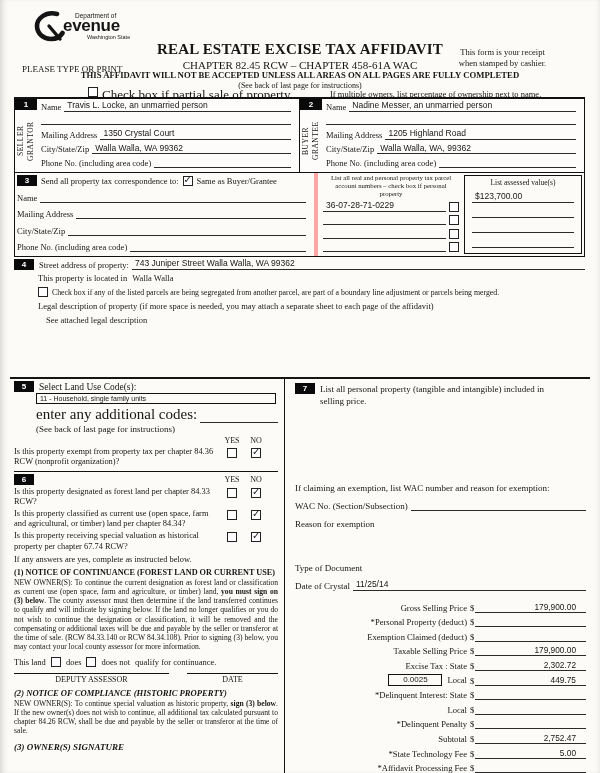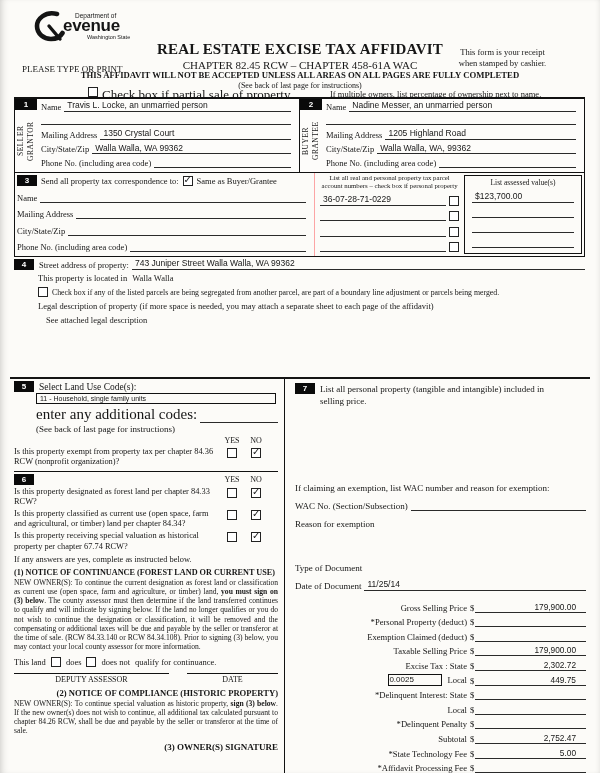--- a/index.html
+++ b/index.html
@@ -35,21 +35,21 @@
   .party.buyer { border-left:1px solid #111; }
   .rail { width:22px; flex:none; display:flex; flex-direction:column; align-items:stretch; }
   .rail .sec-box { width:100%; }
   .rail-label { flex:1; writing-mode:vertical-rl; transform:rotate(180deg); font-size:7.5px; letter-spacing:0.5px; text-align:center; line-height:1.3; padding:1px; }
   .party-fields { flex:1; display:flex; flex-direction:column; justify-content:space-between; padding:2px 8px 4px 4px; min-width:0; }
   .fline { display:flex; align-items:flex-end; font-size:8.5px; }
   
   .sec3 { position:absolute; top:173px; left:14px; width:571px; height:84px; border:1px solid #111; border-top:none; display:flex; box-sizing:border-box; }
   .corr { flex:1; display:flex; flex-direction:column; justify-content:space-between; padding:2px 8px 4px 2px; }
   .corr-head { display:flex; align-items:center; gap:4px; font-size:8.5px; }
-  .parcel-col { width:150px; flex:none; border-left:1px solid #fca5a5; display:flex; flex-direction:column; padding:1px 5px 4px; box-sizing:border-box; }
+  .parcel-col { width:150px; flex:none; border-left:4px solid #fca5a5; display:flex; flex-direction:column; padding:1px 5px 4px; box-sizing:border-box; }
   .parcel-head { font-size:6.8px; text-align:center; line-height:1.2; }
   .parcel-row { flex:1; display:flex; align-items:flex-end; gap:3px; }
   .assessed-col { width:118px; flex:none; border:1px solid #111; margin:2px 2px 2px 0; padding:2px 7px 5px; display:flex; flex-direction:column; box-sizing:border-box; }
   .assessed-head { font-size:7.5px; text-align:center; margin-bottom:1px; }
   .assessed-row { flex:1; display:flex; align-items:flex-end; }
   
   .sec4 { position:absolute; top:259px; left:14px; width:571px; font-size:8.5px; }
   .s4row { display:flex; align-items:flex-end; margin-bottom:3px; }
   .s4ind { margin-left:24px; margin-bottom:4px; }
   .divider { position:absolute; top:377px; left:10px; width:580px; border-top:2px solid #151515; }
@@ -68,33 +68,33 @@
   .q-text { flex:1; padding-right:4px; }
   .yn-pair { display:flex; flex:none; padding-top:1px; }
   .s6-head { display:flex; align-items:center; margin-top:2px; }
   .note { font-size:8.4px; margin-top:3px; }
   .n-title { font-size:8.2px; font-weight:bold; margin-top:4px; }
   .n-para { font-size:7.6px; line-height:1.22; text-align:justify; margin-top:1px; }
   .this-land { display:flex; align-items:center; gap:5px; font-size:8.5px; margin:5px 0 6px; }
   .sig-row { display:flex; gap:18px; margin-top:6px; }
   .sig { border-top:1px solid #111; text-align:center; font-size:8px; padding-top:1px; }
   .sig.wide { flex:1.7; } .sig.narrow { flex:1; }
-  .center-bold { text-align:right; font-weight:bold; }
+  .center-bold { text-align:left; font-weight:bold;font-style:italic; }
   
   .s7-row { display:flex; gap:5px; font-size:9px; line-height:1.35; }
   .claim { margin-top:76px; font-size:9px; }
   .wac-row { display:flex; align-items:flex-end; font-size:9px; margin-top:8px; }
   .reason { font-size:9px; margin-top:8px; }
   .doc-row { display:flex; align-items:flex-end; font-size:9px; margin-top:7px; }
   .money { margin-top:7px; }
   .money-row { display:flex; align-items:flex-end; height:14.6px; font-size:8.6px; }
   .m-label { width:172px; flex:none; display:flex; justify-content:flex-end; align-items:center; white-space:nowrap; }
   .dollar { padding:0 1px 0 3px; }
   .m-fill { flex:1; border-bottom:1px solid #2a2a2a; text-align:right; font-family:"Liberation Sans", sans-serif; font-size:8.3px; padding:0 10px 0 3px; min-height:9px; }
-  .rate-box { border:1px solid #111; width:52px; font-family:"Liberation Sans", sans-serif; font-size:8px; margin-right:5px; padding:0.5px 0; }
+  .rate-box { border:1px solid #111; width:52px; text-align:center; font-family:"Liberation Sans", sans-serif; font-size:8px; margin-right:5px; padding:0.5px 0; }
 </style>
 </head>
 <body>
 
 <div class="page">
 
   <div class="logo">
     <svg width="36" height="32" viewBox="0 0 36 32">
       <path d="M23 4 C11 1 3 9 3 16 c0 8 7 13 14 13 5 0 9.5 -2.5 11.5 -6" fill="none" stroke="#141414" stroke-width="4.6" stroke-linecap="round"></path>
       <path d="M15 16 L26 29" fill="none" stroke="#141414" stroke-width="3.4" stroke-linecap="round"></path>
@@ -377,21 +377,21 @@
       <div class="wac-row">
         <span class="lbl">WAC No. (Section/Subsection)</span>
         <span class="fill"></span>
       </div>
       <div class="reason">Reason for exemption</div>
 
       <div class="doc-row" style="margin-top:34px;">
         <span class="lbl">Type of Document</span>
       </div>
       <div class="doc-row">
-        <span class="lbl">Date of Document</span>
+        <span class="lbl">Date of Crystal</span>
         <span class="fill">11/25/14</span>
       </div>
 
       <div class="money">
         <div class="money-row">
           <span class="m-label">Gross Selling Price</span>
           <span class="dollar">$</span>
           <span class="m-fill">179,900.00</span>
         </div>
         <div class="money-row">

